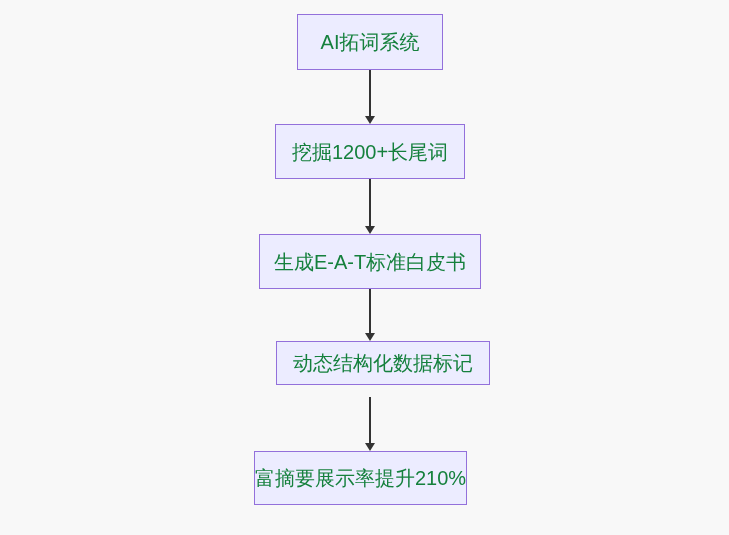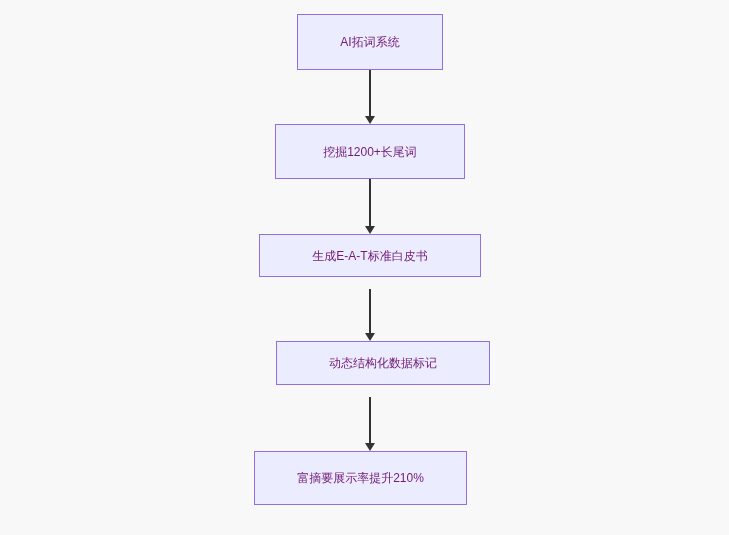--- a/index.html
+++ b/index.html
@@ -13,22 +13,22 @@
     width: 729px;
     height: 535px;
     background: #f8f8f8;
     overflow: hidden;
   }
   .node {
     position: absolute;
     box-sizing: border-box;
     background: #ECECFF;
     border: 1.5px solid #9370DB;
-    color: #701a75;
-    font-size: 12px;
+    color: #15803d;
+    font-size: 20px;
     line-height: 1;
     display: flex;
     align-items: center;
     justify-content: center;
     text-align: center;
     white-space: nowrap;
   }
   .edge {
     position: absolute;
     width: 12px;
@@ -44,21 +44,21 @@
   .edge-head {
     width: 0;
     height: 0;
     border-left: 5px solid transparent;
     border-right: 5px solid transparent;
     border-top: 8px solid #333333;
   }
   
   .node-a { left: 297px; top: 14px;  width: 146px; height: 56px; }
   .node-b { left: 275px; top: 124px; width: 190px; height: 55px; }
-  .node-c { left: 259px; top: 234px; width: 222px; height: 43px; }
+  .node-c { left: 259px; top: 234px; width: 222px; height: 55px; }
   .node-d { left: 276px; top: 341px; width: 214px; height: 44px; }
   .node-e { left: 254px; top: 451px; width: 213px; height: 54px; }
   
   .edge-ab { left: 364px; top: 70px;  height: 54px; }
   .edge-bc { left: 364px; top: 179px; height: 55px; }
   .edge-cd { left: 364px; top: 289px; height: 52px; }
   .edge-de { left: 364px; top: 397px; height: 54px; }
 </style>
 </head>
 <body>

